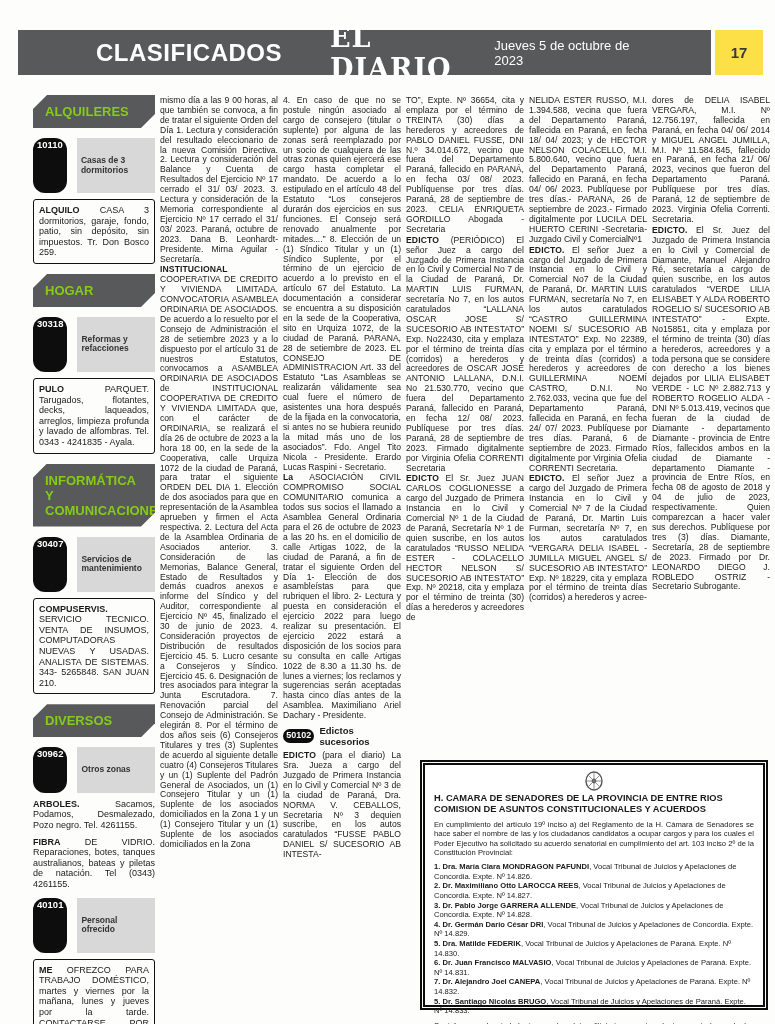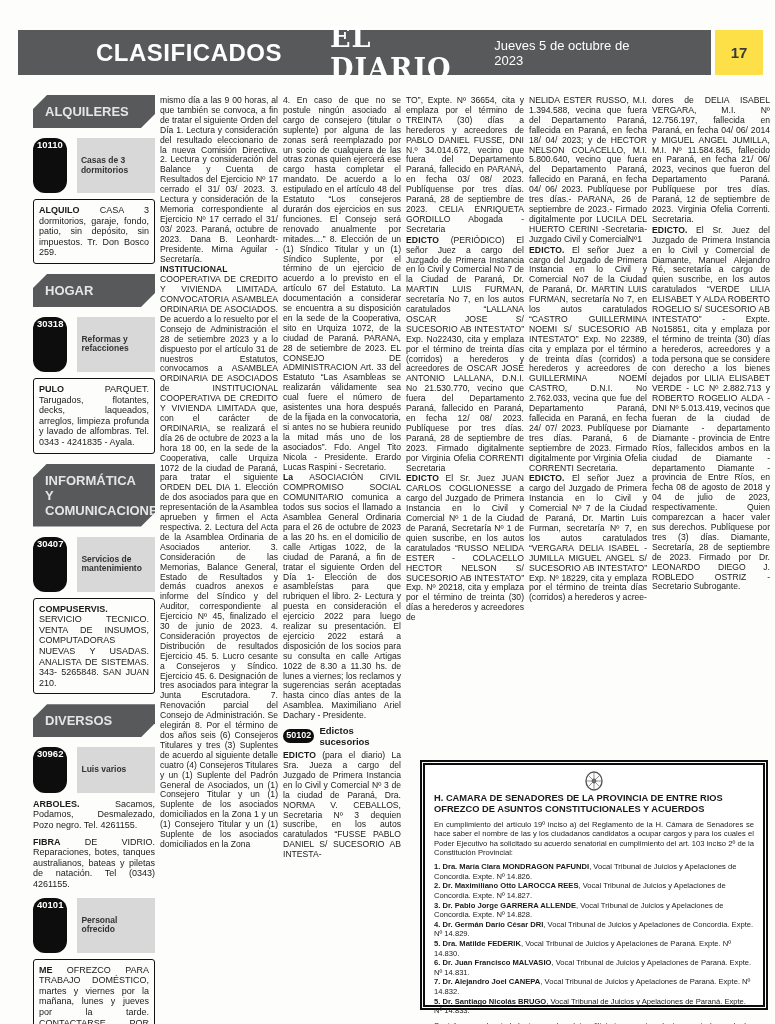--- a/index.html
+++ b/index.html
@@ -21,21 +21,21 @@
     width:48px; background:#fde047; color:#3a3a3a; display:flex; align-items:center; justify-content:center;
     font-size:15px; font-weight:bold;
   }
   
   .content { position:absolute; left:33px; top:85px; width:737px; height:925px; display:flex; gap:5px; }
   .sidebar { width:122px; }
   .news-col { width:118px; height:925px; overflow:hidden;margin-top:11px; }
   .news-col.short { height:668px; }
   
   .sb-header {
-    background:#58595b; color:#e5e5e5; font-weight:bold; font-size:13px; line-height:15px;
+    background:#58595b; color:#84cc16; font-weight:bold; font-size:13px; line-height:15px;
     padding:9px 8px 9px 12px; margin:10px 0 10px 0;
     clip-path: polygon(14px 0, 100% 0, 100% calc(100% - 14px), calc(100% - 14px) 100%, 0 100%, 0 14px);
   }
   .sb-group { display:flex; align-items:stretch; margin:8px 0 6px 0; min-height:24px; }
   .code-badge {
     background:#0d0d0d; color:#fff; font-weight:bold; font-size:9.5px; line-height:10px;
     padding:2px 4px; min-width:26px; text-align:center; display:flex; flex-direction:row; justify-content:center;
     border-radius:12px;
   }
   .sb-label { flex:1; font-size:8.5px; line-height:9.5px; font-weight:bold; color:#333; display:flex; align-items:center; padding:18px 4px; margin-left:10px; }
@@ -101,21 +101,21 @@
         </div>
         <div class="sb-label strip">Servicios de mantenimiento</div>
       </div>
       <p class="ad boxed"><b>COMPUSERVIS.</b> SERVICIO TECNICO. VENTA DE INSUMOS, COMPUTADORAS NUEVAS Y USADAS. ANALISTA DE SISTEMAS. 343- 5265848. SAN JUAN 210.</p>
       <div class="sb-header">DIVERSOS</div>
       <div class="sb-group">
         <div class="code-badge">
           <span>30</span>
           <span>962</span>
         </div>
-        <div class="sb-label strip">Luis varios</div>
+        <div class="sb-label strip">Otros zonas</div>
       </div>
       <p class="ad"><b>ARBOLES.</b> Sacamos, Podamos, Desmalezado, Pozo negro. Tel. 4261155.</p>
       <p class="ad"><b>FIBRA</b> DE VIDRIO. Reparaciones, botes, tanques australianos, bateas y piletas de natación. Tel (0343) 4261155.</p>
       <div class="sb-group">
         <div class="code-badge">
           <span>40</span>
           <span>101</span>
         </div>
         <div class="sb-label strip">Personal ofrecido</div>
       </div>
@@ -161,21 +161,21 @@
     </div>
 </div>
 
 <div class="senate-box">
   <svg class="crest" width="26" height="20" viewBox="0 0 26 20">
     <ellipse cx="13" cy="10" rx="8" ry="9" fill="none" stroke="#555" stroke-width="1.4"></ellipse>
     <circle cx="13" cy="10" r="2.4" fill="#555"></circle>
     <path d="M13 2 L13 18 M5.5 10 L20.5 10 M7.5 4.5 L18.5 15.5 M18.5 4.5 L7.5 15.5" stroke="#777" stroke-width="0.8"></path>
   </svg>
   <div class="sn-title">H. CAMARA DE SENADORES DE LA PROVINCIA DE ENTRE RIOS</div>
-  <div class="sn-title">OFREZCO DE ASUNTOS CONSTITUCIONALES Y ACUERDOS</div>
+  <div class="sn-title">COMISION DE ASUNTOS CONSTITUCIONALES Y ACUERDOS</div>
   <div class="sn-intro">En cumplimiento del artículo 19º inciso a) del Reglamento de la H. Cámara de Senadores se hace saber el nombre de las y los ciudadanos candidatos a ocupar cargos y para los cuales el Poder Ejecutivo ha solicitado su acuerdo senatorial en cumplimiento del art. 103 inciso 2º de la Constitución Provincial:</div>
   <div class="sn-list" id="senate-list">
       <div class="sn-item"><b>1. Dra. María Clara MONDRAGON PAFUNDI</b>, Vocal Tribunal de Juicios y Apelaciones de Concordia. Expte. Nº 14.826.</div>
       <div class="sn-item"><b>2. Dr. Maximiliano Otto LAROCCA REES</b>, Vocal Tribunal de Juicios y Apelaciones de Concordia. Expte. Nº 14.827.</div>
       <div class="sn-item"><b>3. Dr. Pablo Jorge GARRERA ALLENDE</b>, Vocal Tribunal de Juicios y Apelaciones de Concordia. Expte. Nº 14.828.</div>
       <div class="sn-item"><b>4. Dr. Germán Darío César DRI</b>, Vocal Tribunal de Juicios y Apelaciones de Concordia. Expte. Nº 14.829.</div>
       <div class="sn-item"><b>5. Dra. Matilde FEDERIK</b>, Vocal Tribunal de Juicios y Apelaciones de Paraná. Expte. Nº 14.830.</div>
       <div class="sn-item"><b>6. Dr. Juan Francisco MALVASIO</b>, Vocal Tribunal de Juicios y Apelaciones de Paraná. Expte. Nº 14.831.</div>
       <div class="sn-item"><b>7. Dr. Alejandro Joel CANEPA</b>, Vocal Tribunal de Juicios y Apelaciones de Paraná. Expte. Nº 14.832.</div>
       <div class="sn-item"><b>5. Dr. Santiago Nicolás BRUGO</b>, Vocal Tribunal de Juicios y Apelaciones de Paraná. Expte. Nº 14.833.</div>

